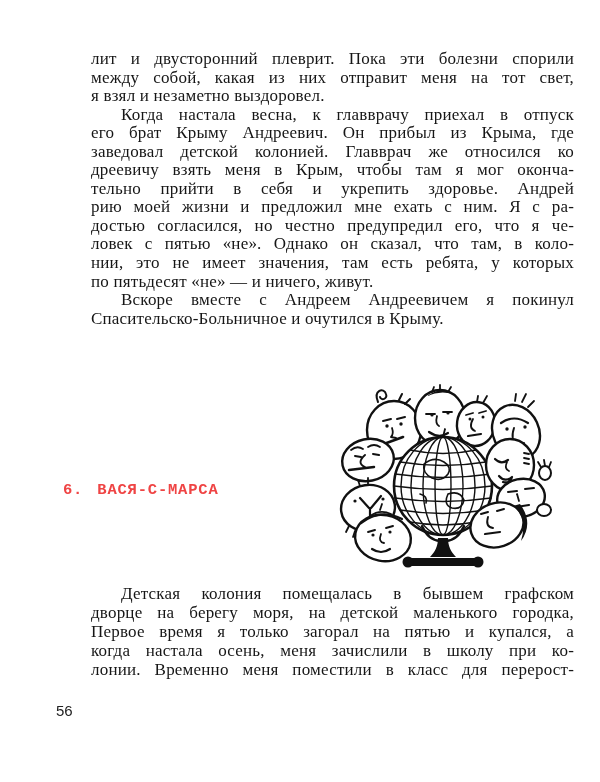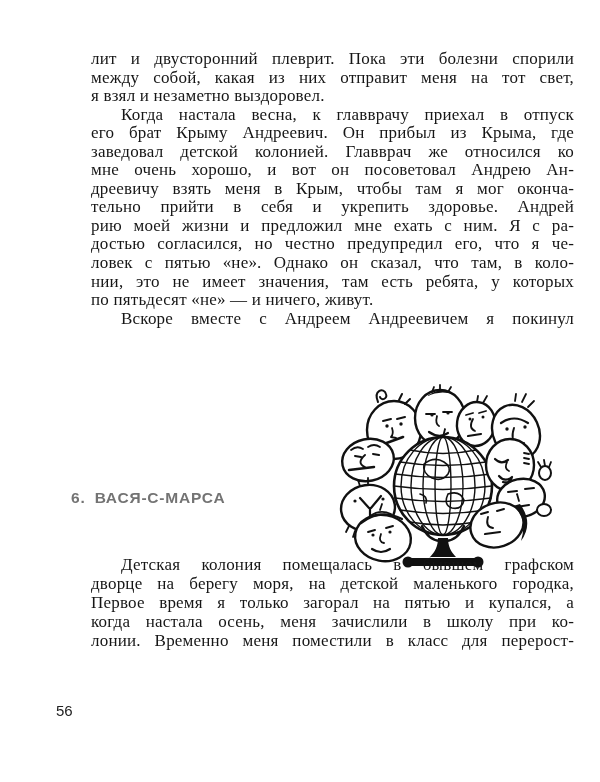--- a/index.html
+++ b/index.html
@@ -6,42 +6,42 @@
   body {
     width: 600px; height: 782px;
     background: #ffffff;
     position: relative;
     overflow: hidden;
     font-family: "Liberation Serif", serif;
     color: #161616;
   }
   .block { position: absolute; left: 58px; width: 483px; margin-left: 33px; }
   #block-top { top: 50px; }
-  #block-bottom { top: 555px; }
+  #block-bottom { top: 584px; }
   .para { margin: 0; }
   .line {
     font-size: 17px;
     line-height: 18.55px;
     letter-spacing: 0.2px;
     text-align: justify;
     text-align-last: justify;
     -moz-text-align-last: justify;
   }
   #block-bottom .line { line-height: 19px; }
   .line.last { text-align-last: left; -moz-text-align-last: left; }
   .line.ind { text-indent: 30px; }
   .heading {
     position: absolute; left: 59px; top: 477px;
-    margin: 12px;
-    font-family: Liberation Sans, sans-serif;
+    margin: 4px;
+    font-family: Liberation Mono, monospace;
     font-weight: bold;
     font-size: 15.5px;
     letter-spacing: 0.8px;
     word-spacing: 4px;
-    color: #737373;
+    color: #ef4444;
   }
   .illustration {
     position: absolute; left: 336px; top: 386px;
     width: 218px; height: 196px;
     overflow: visible;
   }
   .illustration path, .illustration ellipse, .illustration circle {
     fill: none; stroke: #111; stroke-linecap: round; stroke-linejoin: round;
   }
   .illustration .fill { fill: #111; stroke: none; }
@@ -61,31 +61,31 @@
   <section class="block" id="block-top">
     <div class="para">
       <div class="line">лит и двусторонний плеврит. Пока эти болезни спорили</div>
       <div class="line">между собой, какая из них отправит меня на тот свет,</div>
       <div class="line last">я взял и незаметно выздоровел.</div>
     </div>
     <div class="para">
       <div class="line ind">Когда настала весна, к главврачу приехал в отпуск</div>
       <div class="line">его брат Крыму Андреевич. Он прибыл из Крыма, где</div>
       <div class="line">заведовал детской колонией. Главврач же относился ко</div>
-      <div class="line">мне очень хорошо, и вот он посоветовал Андрею Ан-</div>
       <div class="line">дреевичу взять меня в Крым, чтобы там я мог оконча-</div>
       <div class="line">тельно прийти в себя и укрепить здоровье. Андрей</div>
       <div class="line">рию моей жизни и предложил мне ехать с ним. Я с ра-</div>
       <div class="line">достью согласился, но честно предупредил его, что я че-</div>
       <div class="line">ловек с пятью «не». Однако он сказал, что там, в коло-</div>
       <div class="line">нии, это не имеет значения, там есть ребята, у которых</div>
       <div class="line last">по пятьдесят «не» — и ничего, живут.</div>
     </div>
     <div class="para">
       <div class="line ind">Вскоре вместе с Андреем Андреевичем я покинул</div>
+      <div class="line last">Спасительско-Больничное и очутился в Крыму.</div>
     </div>
   </section>
 
   <h1 class="heading">6. ВАСЯ-С-МАРСА</h1>
 
   <svg class="illustration" viewBox="0 0 218 196" role="img">
 
     <g>
       <ellipse class="whitefill" cx="58" cy="44" rx="27" ry="29" stroke-width="2.4"></ellipse>
       <path d="M 42,16 C 37,4 48,1 50,8 C 52,13 45,15 44,11" stroke-width="2"></path>

